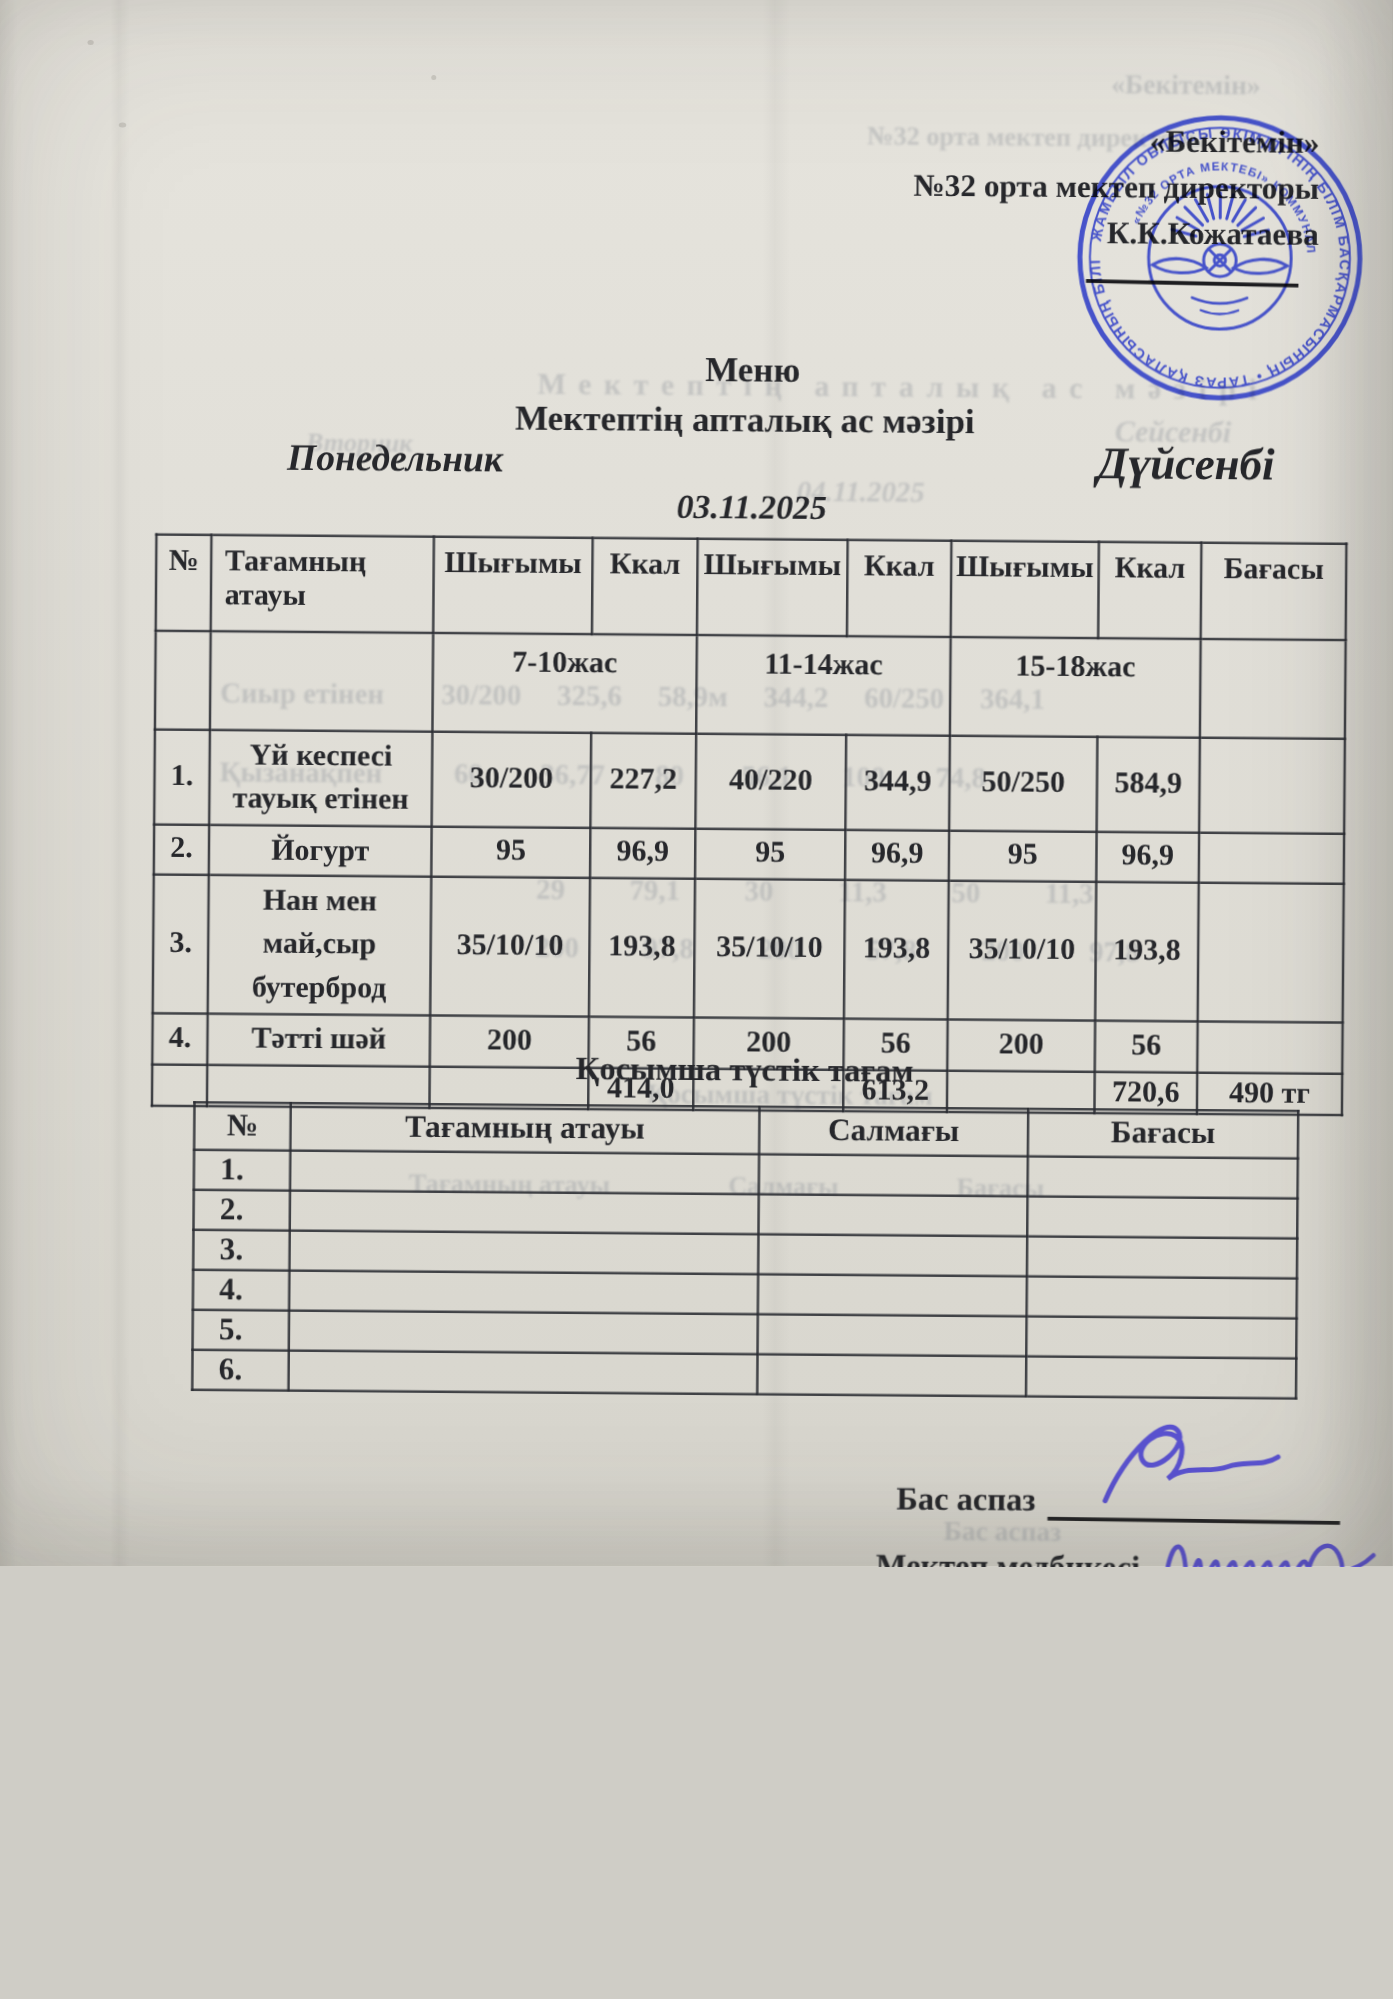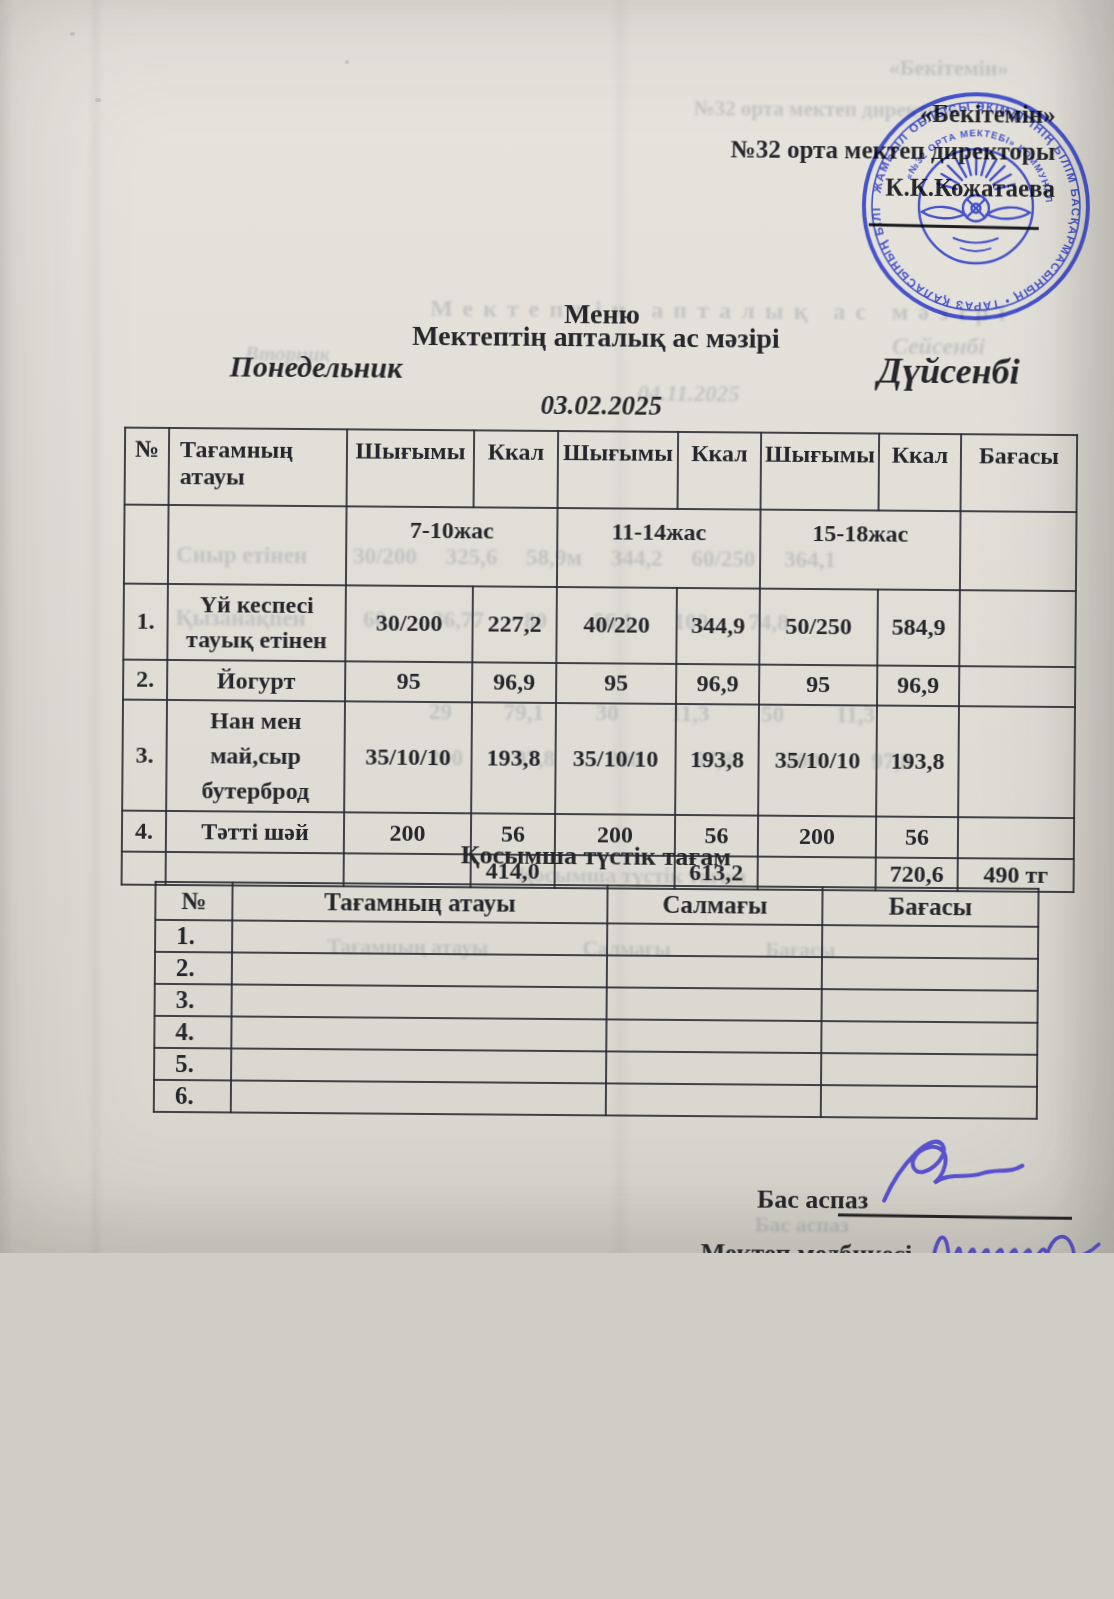--- a/index.html
+++ b/index.html
@@ -24,21 +24,21 @@
 
   
   .ghost{position:absolute;color:#8a8f97;opacity:.34;filter:blur(1px);
          font-weight:bold;white-space:pre;pointer-events:none;}
 
   
   .approval{top:92px;right:62px;text-align:right;font-size:25px;font-weight:bold;line-height:37px;white-space:nowrap;}
   .sig-line-top{top:222px;left:866px;width:170px;border-top:3px solid #1d1d20;transform:rotate(.8deg);}
 
   
-  .t-menu{top:298px;left:600px;font-size:28px;}
+  .t-menu{top:281px;left:600px;font-size:28px;}
   .t-sub{top:321px;left:594px;font-size:28px;}
   .t-day-l{top:352px;left:228px;font-size:30px;}
   .t-day-r{top:347px;left:876px;font-size:36px;}
   .t-date{top:390px;left:600px;font-size:27px;}
 
   
   table{border-collapse:collapse;table-layout:fixed;}
   .menu-table{left:123px;top:430px;width:952px;font-size:24px;font-weight:bold;}
   .menu-table td{border:2px solid rgba(42,44,50,.88);text-align:center;vertical-align:middle;
                  padding:2px 3px;overflow:hidden;}
@@ -51,21 +51,21 @@
   
   .extra-title{top:841px;left:598px;font-size:26px;}
   .extra-table{left:157px;top:884px;width:883px;font-size:25px;font-weight:bold;}
   .extra-table td{border:2px solid rgba(42,44,50,.88);padding:1px 4px;vertical-align:middle;}
   .extra-table .eh td{text-align:center;height:34px;}
   .extra-table .er td{height:27px;}
   .extra-table .er .n{text-align:left;padding-left:20px;}
 
   
   .sig-label{font-size:26px;font-weight:bold;white-space:nowrap;}
-  .chef-label{top:1183px;left:722px;margin-left:40px;}
+  .chef-label{top:1183px;left:722px;}
   .chef-line{top:1212px;left:843px;width:234px;border-top:3px solid #232325;transform:rotate(.4deg);}
   .nurse-label{top:1237px;left:706px;}
   .nurse-line{top:1267px;left:927px;width:172px;border-top:3px solid #232325;transform:rotate(1deg);}
   .ink{position:absolute;opacity:.95;}
 
   .speck{position:absolute;background:#7a786f;border-radius:50%;opacity:.25;}
 
   .stamp{top:86px;left:856px;width:234px;height:234px;opacity:.86;mix-blend-mode:multiply;}
   .stamp text{font-family:"Liberation Sans","DejaVu Sans",sans-serif;font-weight:bold;}
 </style>
@@ -129,21 +129,21 @@
         <text font-size="9.5" letter-spacing="1">
           <textPath href="#arcInnerTop" startOffset="12%">«№32 ОРТА МЕКТЕБІ» КОММУНАЛДЫҚ МЕМЛЕКЕТТІК МЕКЕМЕСІ</textPath>
         </text>
       </g>
     </svg>
 
     <div class="abs center b t-menu">Меню</div>
     <div class="abs center b t-sub">Мектептің апталық ас мәзірі</div>
     <div class="abs b i t-day-l">Понедельник</div>
     <div class="abs b i t-day-r">Дүйсенбі</div>
-    <div class="abs center b i t-date">03.02.2025</div>
+    <div class="abs center b i t-date">03.11.2025</div>
 
     <table class="abs menu-table">
       <colgroup>
         <col style="width:44px">
           <col style="width:178px">
         <col style="width:127px">
           <col style="width:84px">
         <col style="width:120px">
           <col style="width:83px">
         <col style="width:118px">

